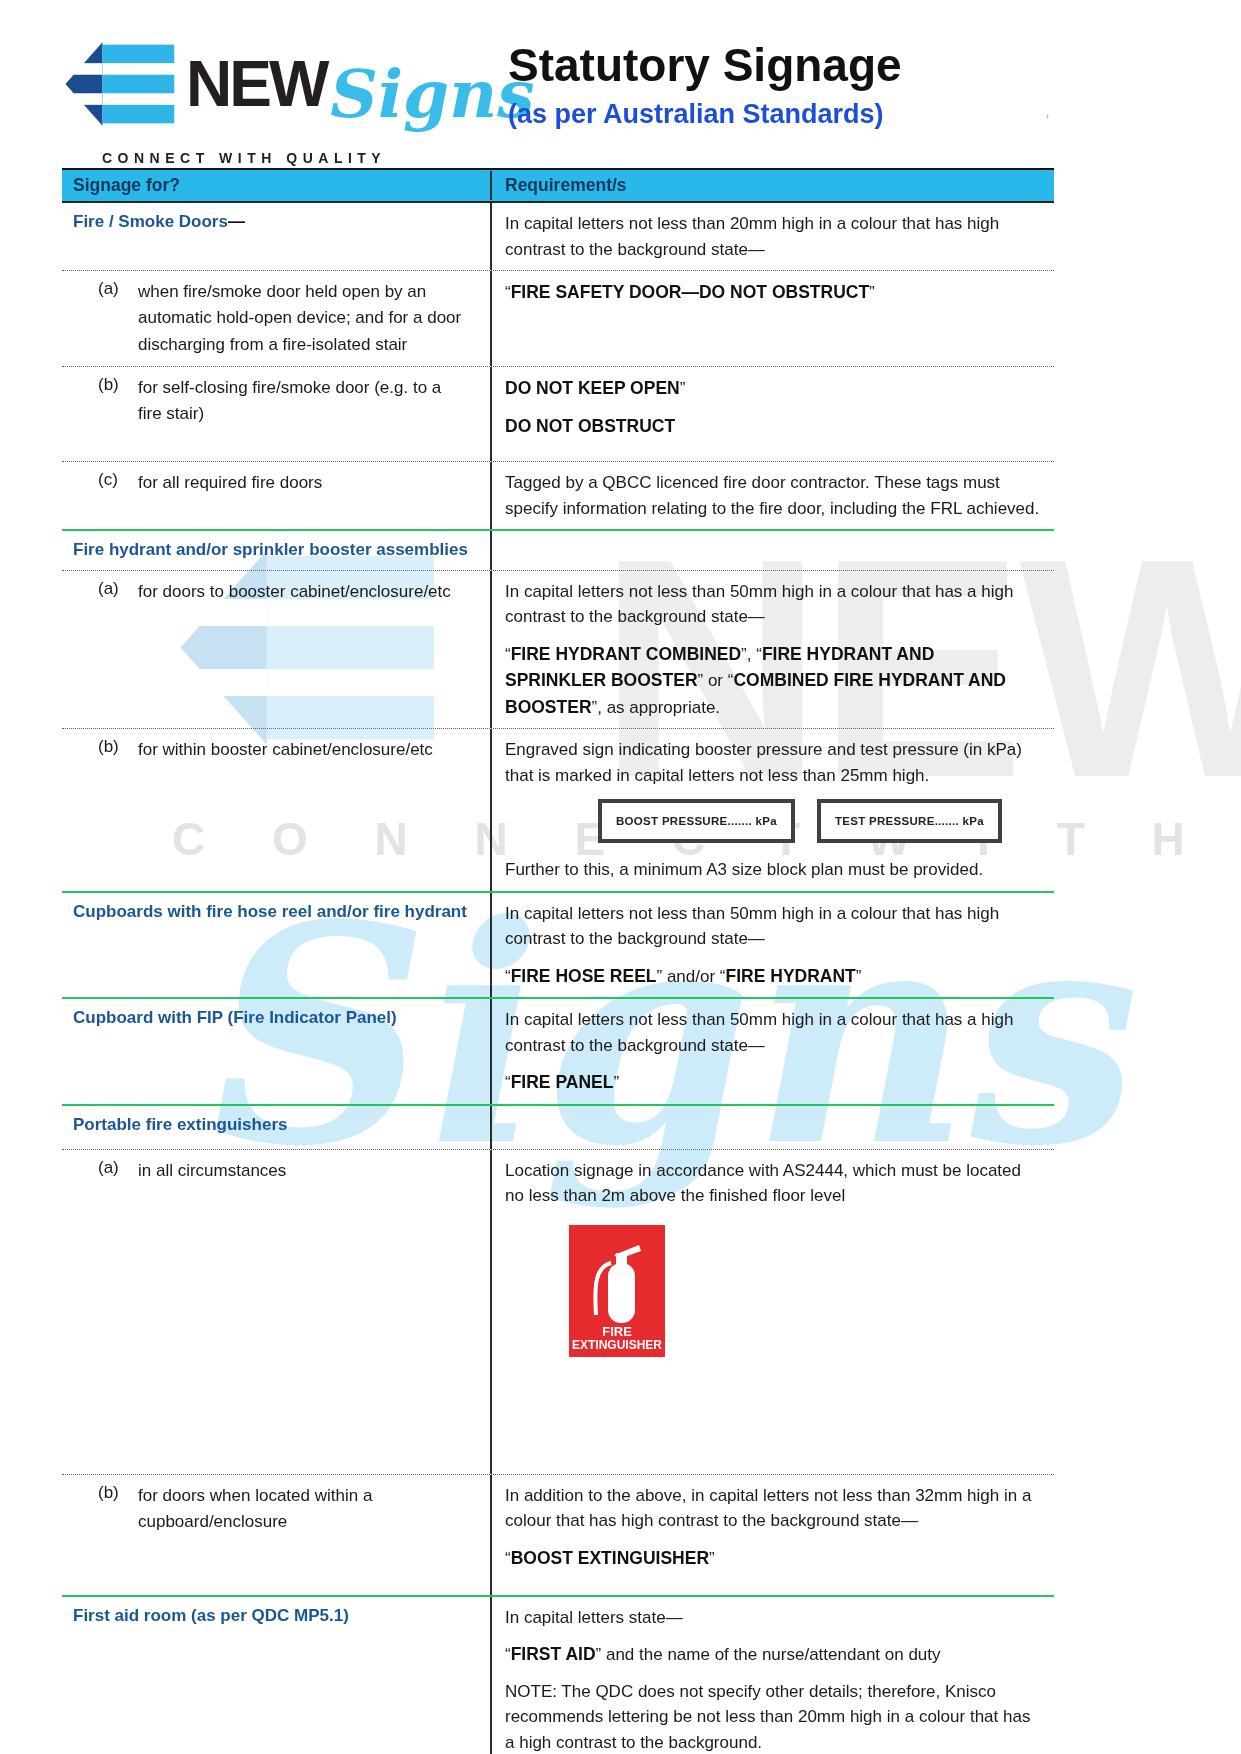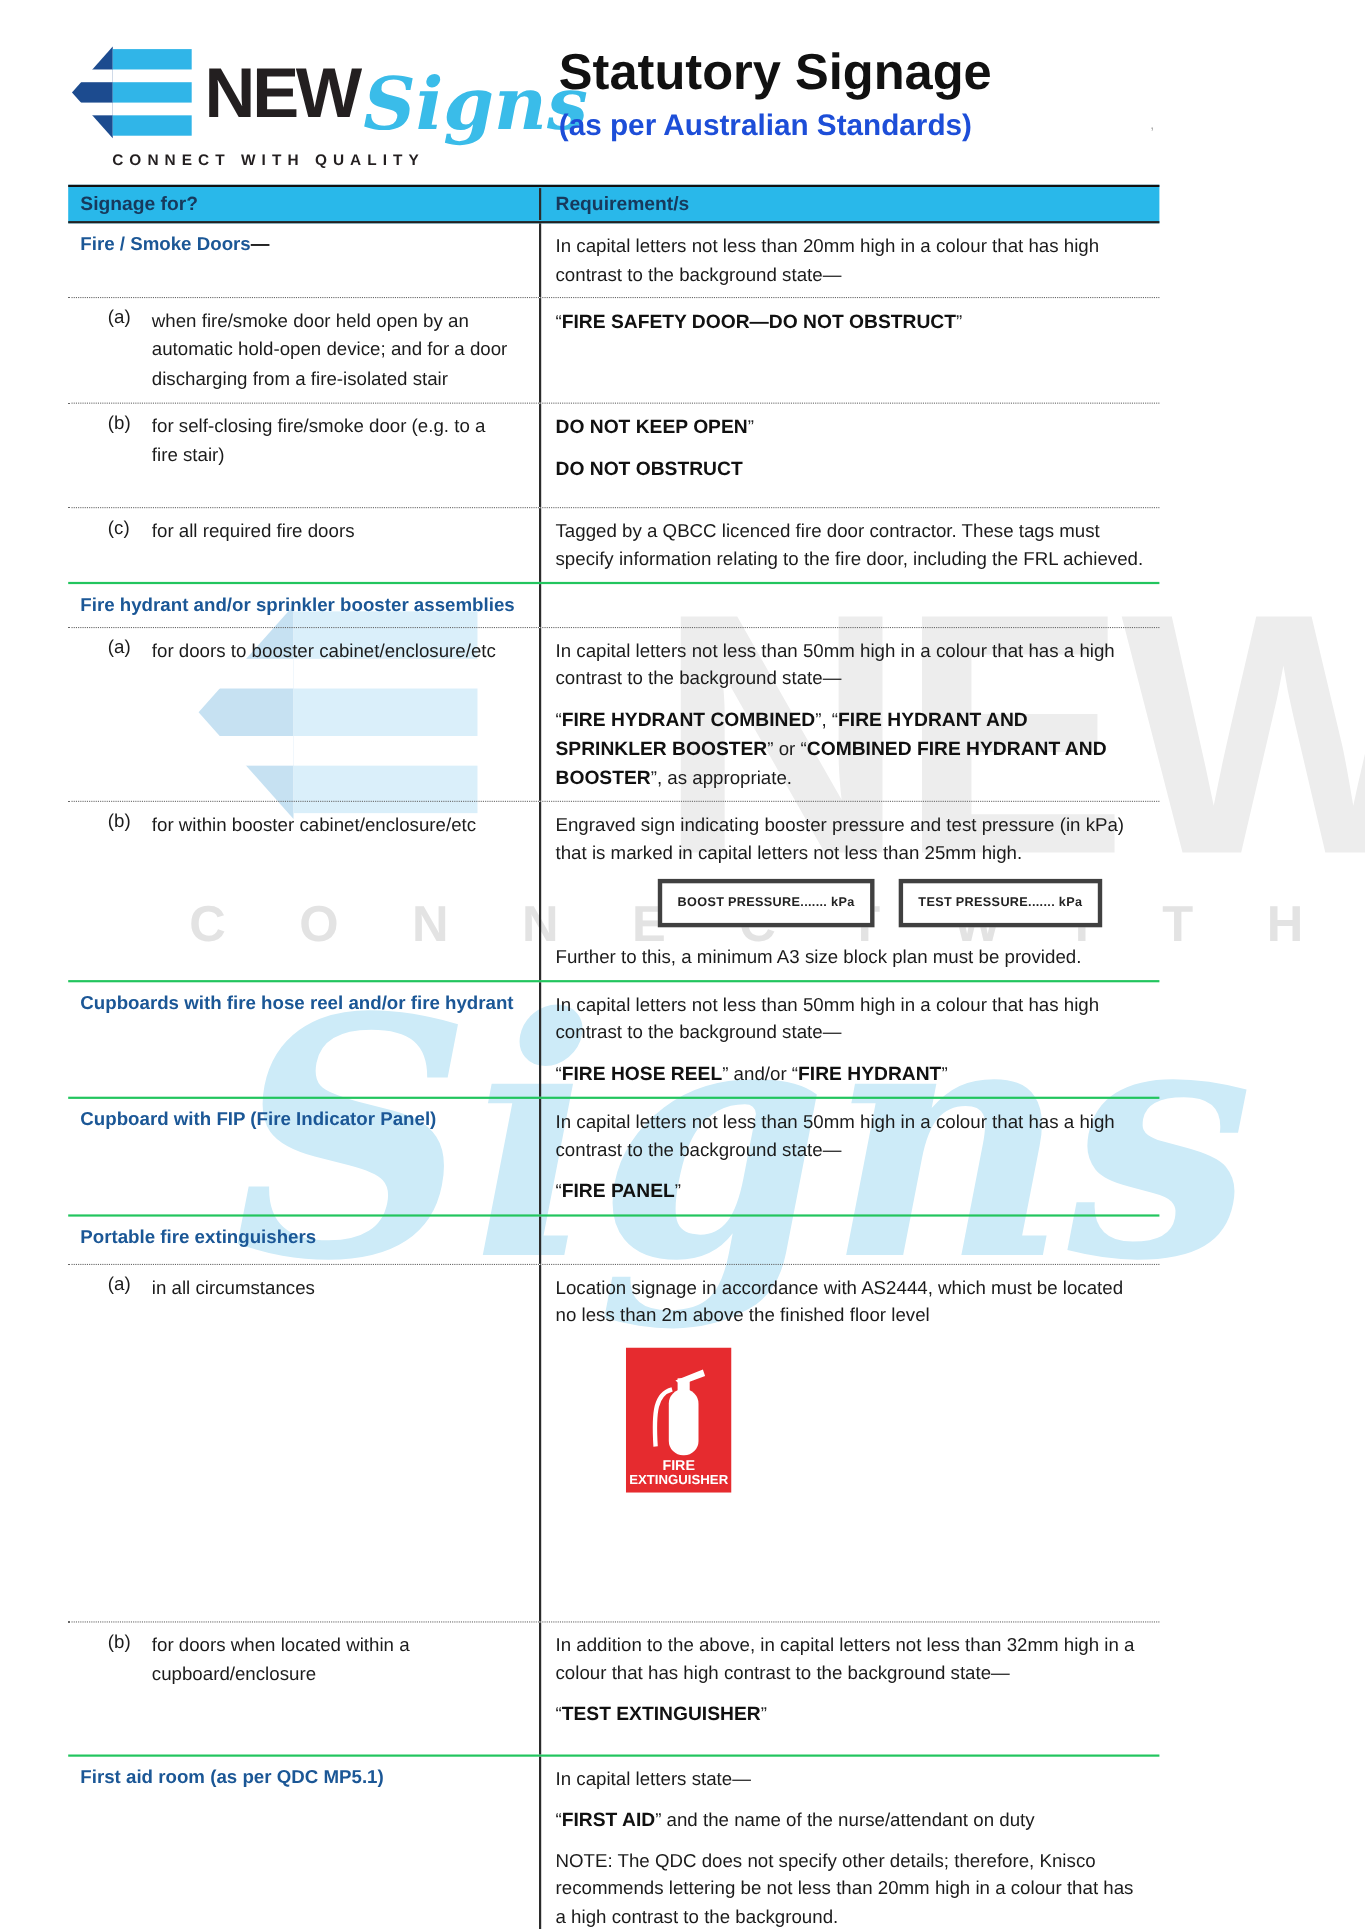--- a/index.html
+++ b/index.html
@@ -11,21 +11,21 @@
   .wm-tagline{left:172px;top:812px;font-size:46px;font-weight:700;letter-spacing:27px;color:#e3e3e3;}
   .wm-script{left:212px;top:886px;font-size:300px;font-style:italic;font-weight:700;
              font-family:"DejaVu Serif",serif;color:#cdebf8;line-height:1;}
   .wm-icon{left:30px;top:545px;}
   
   .logo{position:absolute;left:62px;top:40px;z-index:2;}
   .logo-top{display:flex;align-items:center;}
   .logo-word{font-size:64px;font-weight:800;letter-spacing:-3px;color:#231f20;line-height:1;margin-left:6px;}
   .logo-script{font-size:66px;font-style:italic;font-weight:700;font-family:"DejaVu Serif",serif;
                color:#3abce9;line-height:1;margin-left:4px;position:relative;top:10px;}
-  .logo-tagline{margin-top:9px;padding-left:40px;font-size:14px;font-weight:700;letter-spacing:5.5px;color:#231f20;}
+  .logo-tagline{margin-top:22px;padding-left:40px;font-size:14px;font-weight:700;letter-spacing:5.5px;color:#231f20;}
   .title-block{position:absolute;left:508px;top:40px;z-index:2;width:560px;}
   .title-main{font-size:46px;font-weight:700;color:#111;line-height:1.1;}
   .title-sub{font-size:27px;font-weight:700;color:#1d4ed8;margin-top:8px;}
   .stray{position:absolute;left:1046px;top:112px;color:#aaa;font-size:14px;z-index:2;}
   
   .tbl{position:absolute;left:62px;top:168px;width:992px;z-index:1;border-bottom:2px solid #3a3a3a;}
   .trow{display:flex;background:transparent;justify-content:flex-end;}
   .trow.dotted{border-top:1px dotted #666;}
   .trow.solid{border-top:2px solid #22c55e;}
   .thead{background:#29b8ea;border-top:2px solid #111;border-bottom:2px solid #222;min-height:31px;align-items:center;}
@@ -218,21 +218,21 @@
       </div>
     </div>
 
     <div class="trow dotted h-r12">
       <div class="cell-l subrow-l">
         <span class="marker">(b)</span>
         <span class="subtext">for doors when located within a cupboard/enclosure</span>
       </div>
       <div class="cell-r">
         <p class="para"><span>In addition to the above, in capital letters not less than 32mm high in a colour that has high contrast to the background state—</span></p>
-        <p class="para"><span>“</span><span class="b">TEST EXTINGUISHER</span><span>”</span></p>
+        <p class="para"><span>“</span><span class="b">BOOST EXTINGUISHER</span><span>”</span></p>
       </div>
     </div>
 
     <div class="trow solid h-r13">
       <div class="cell-l">
         <span class="sec-label">First aid room (as per QDC MP5.1)</span>
       </div>
       <div class="cell-r">
         <p class="para"><span>In capital letters state—</span></p>
         <p class="para"><span>“</span><span class="b">FIRST AID</span><span>” and the name of the nurse/attendant on duty</span></p>

